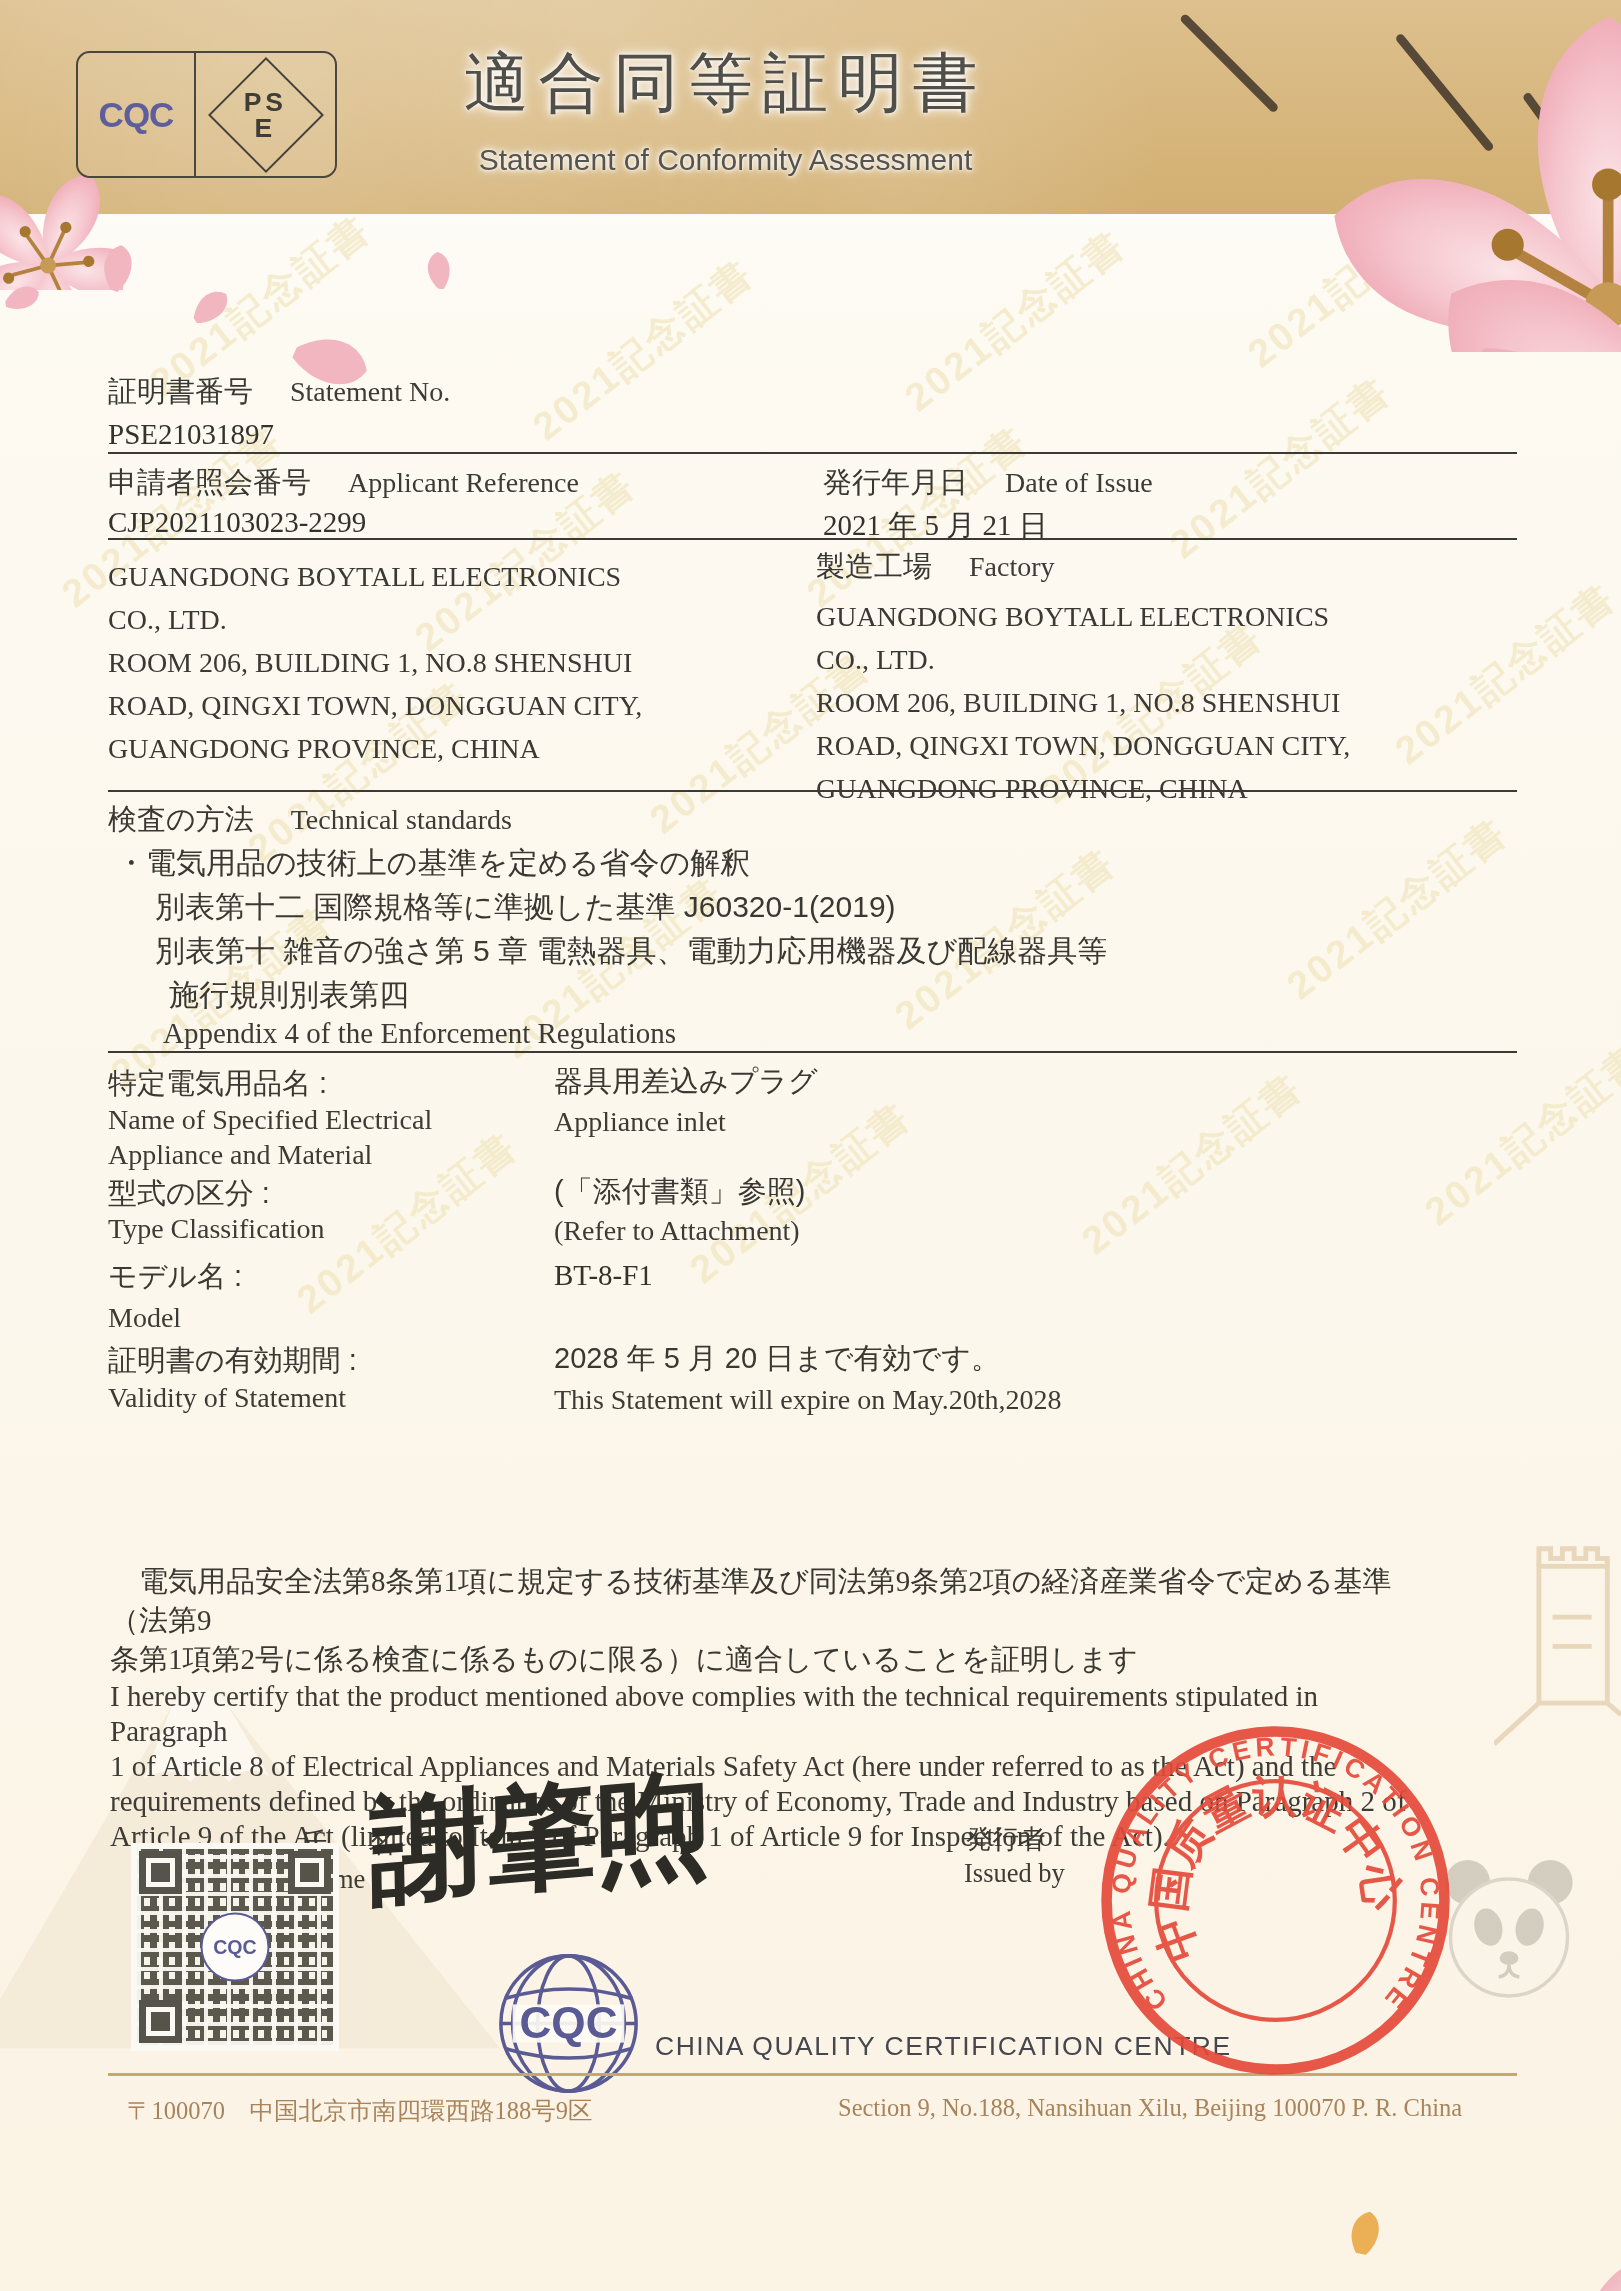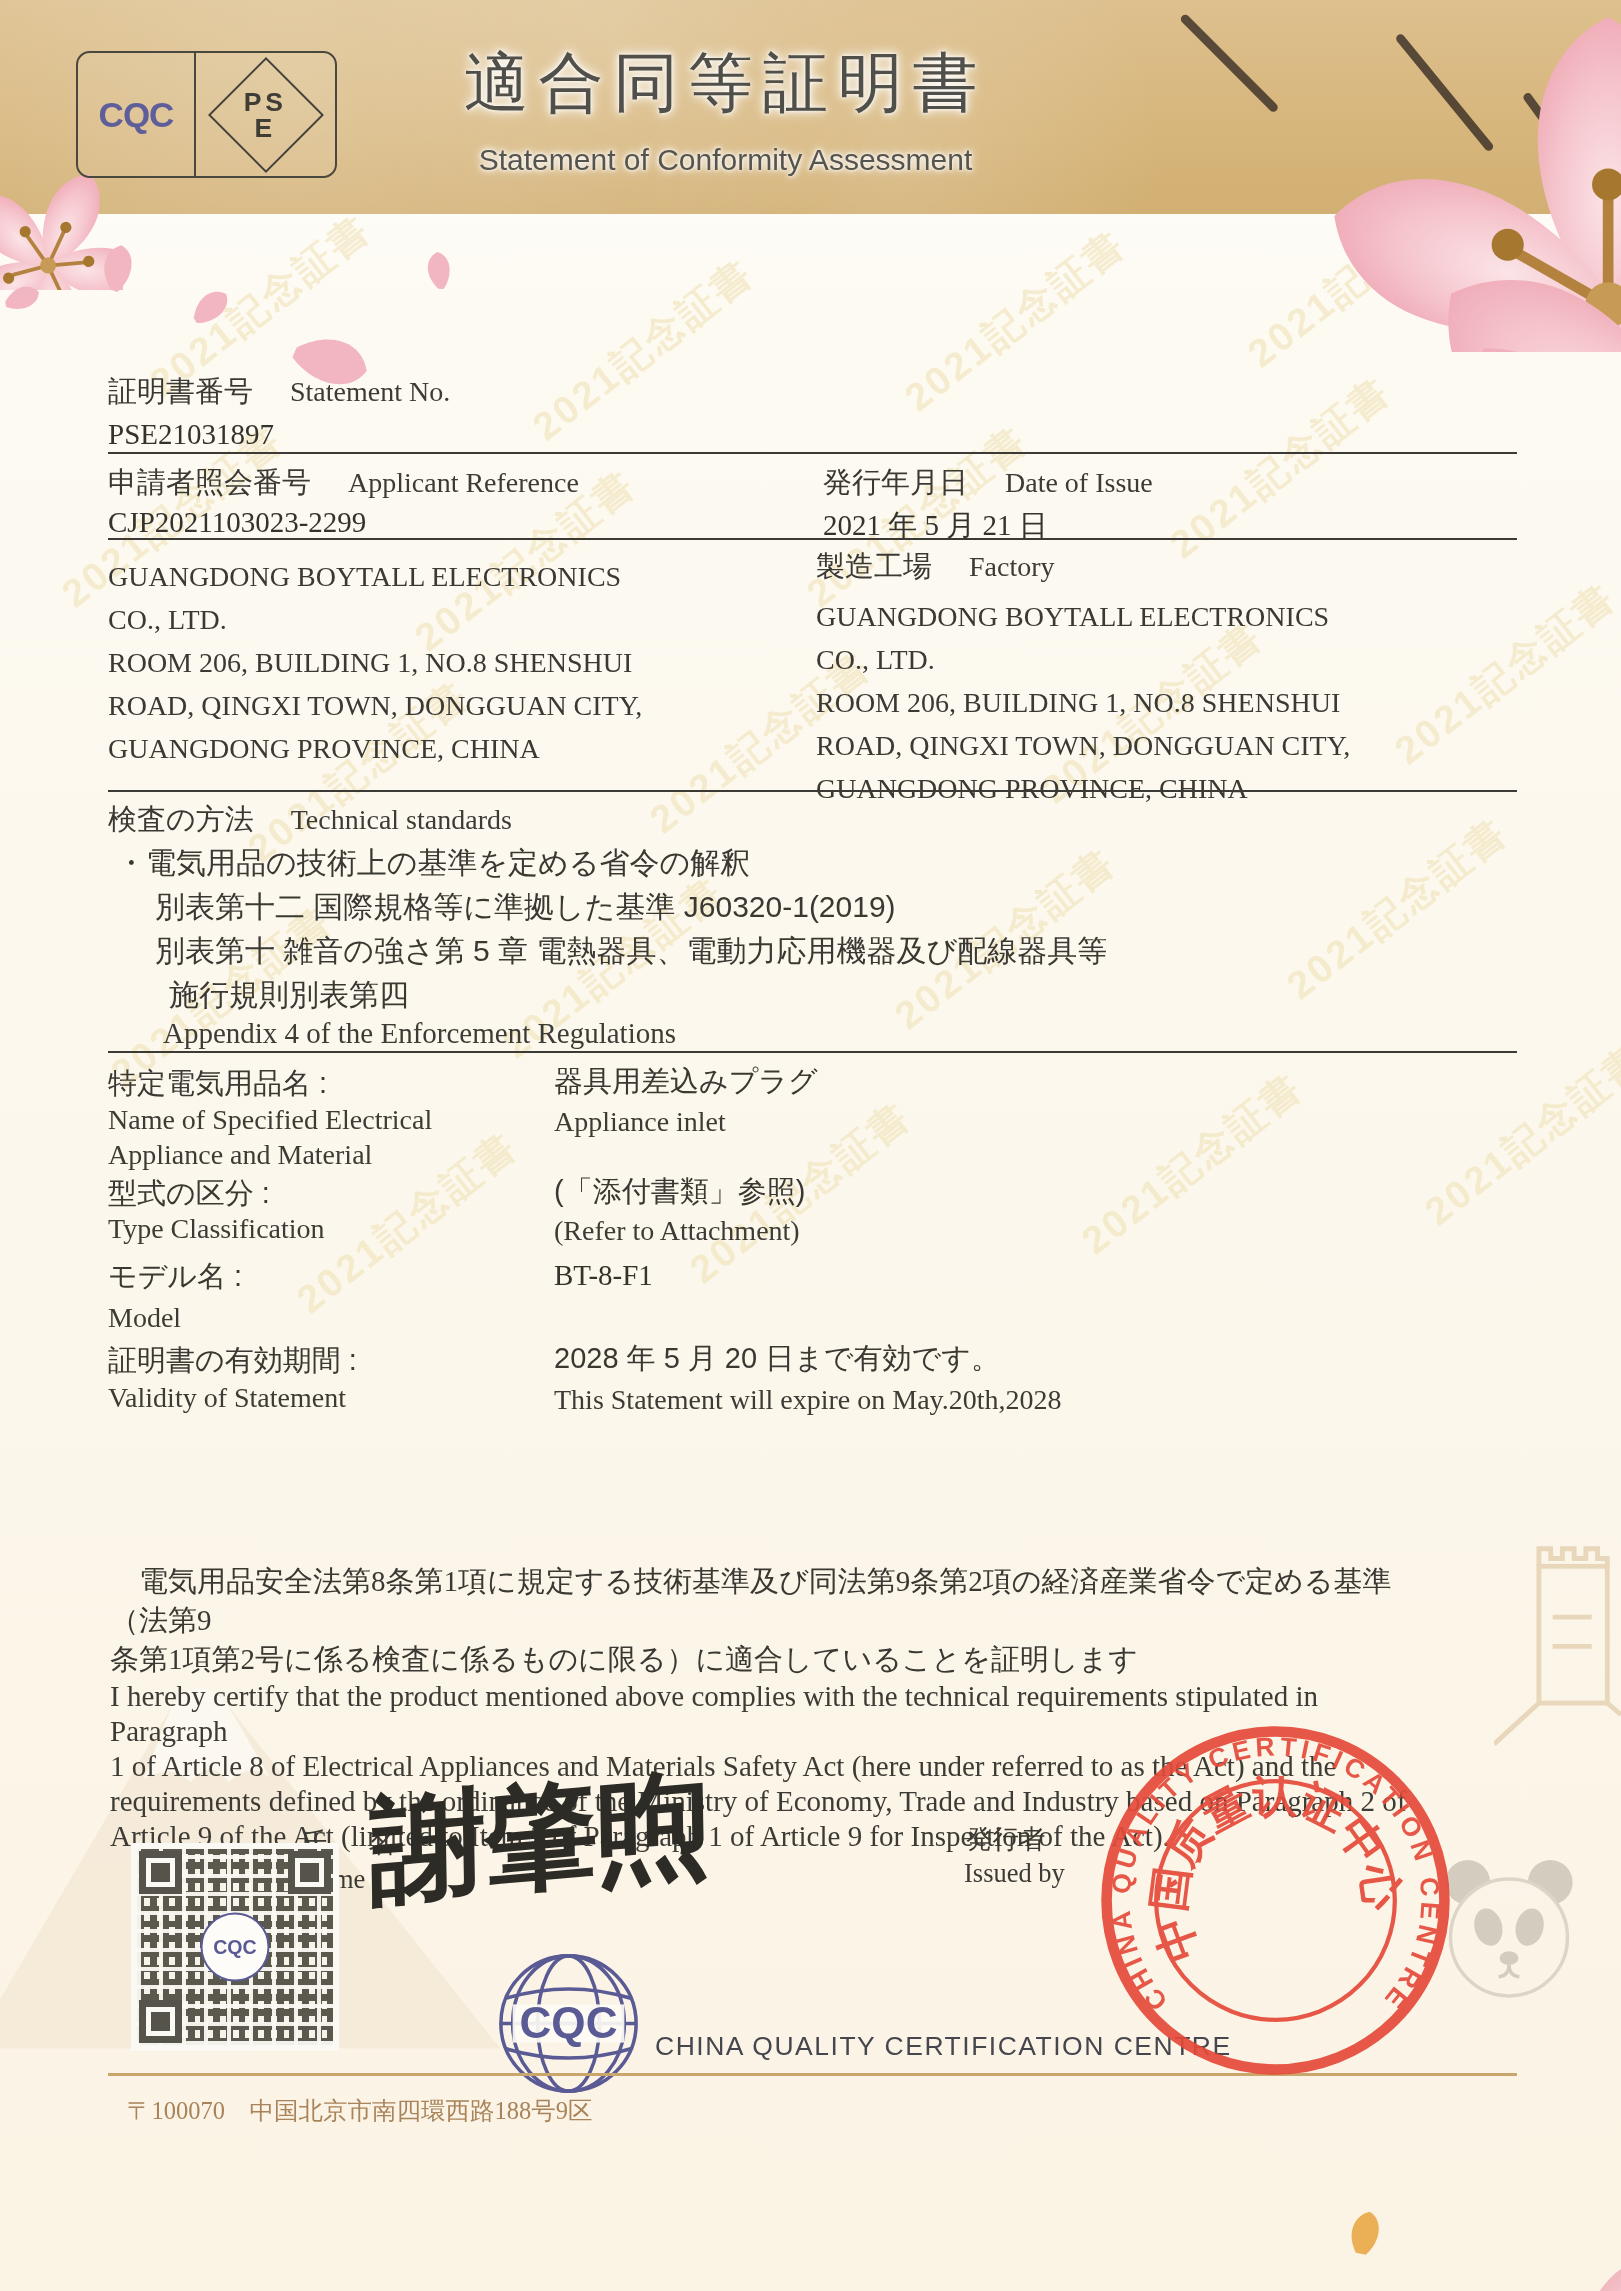--- a/index.html
+++ b/index.html
@@ -334,20 +334,21 @@
     <text font-family="Liberation Sans, DejaVu Sans, sans-serif" font-size="25" font-weight="700" fill="#e64a3a" letter-spacing="2">
       <textPath href="#arcOuter" startOffset="4" textLength="640">CHINA QUALITY CERTIFICATION CENTRE</textPath>
     </text>
     <text font-family="Liberation Sans, DejaVu Sans, sans-serif" font-size="42" font-weight="700" fill="#e64a3a">
       <textPath href="#arcInner" startOffset="10" textLength="330">中国质量认证中心</textPath>
     </text>
   </svg>
 
   <div class="foot-rule"></div>
   <div class="foot-text" style="left:127px">〒100070　中国北京市南四環西路188号9区</div>
+  <div class="foot-text" style="left:838px">Section 9, No.188, Nansihuan Xilu, Beijing 100070 P. R. China</div>
 
   <svg class="deco" style="left:-29px;top:1588px;width:549px;height:490px;z-index:0;opacity:.65" viewBox="0 0 560 500">
     <path d="M0 470 L205 120 Q235 84 262 120 L540 470 Z" fill="#f3e7d3"></path>
     <path d="M205 120 L176 195 Q205 178 224 198 Q244 172 263 198 Q282 178 304 192 L262 120 Q235 84 205 120 Z" fill="#fdfbf5"></path>
   </svg>
   <svg class="deco" style="right:0;top:1519px;width:127px;height:245px;z-index:0;opacity:.55" viewBox="0 0 130 250">
     <g stroke="#d9bf95" stroke-width="5" fill="none">
       <rect x="46" y="48" width="70" height="140"></rect>
       <path d="M46 48 V30 h12 v10 h12 v-10 h12 v10 h12 v-10 h12 v10 h10 v8"></path>
       <path d="M60 100 h40 M60 130 h40"></path>

